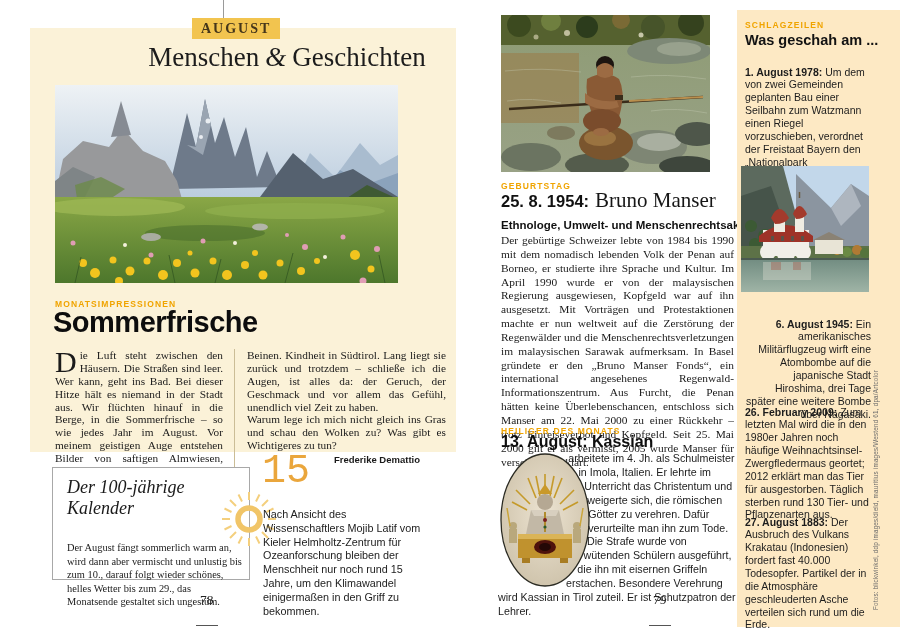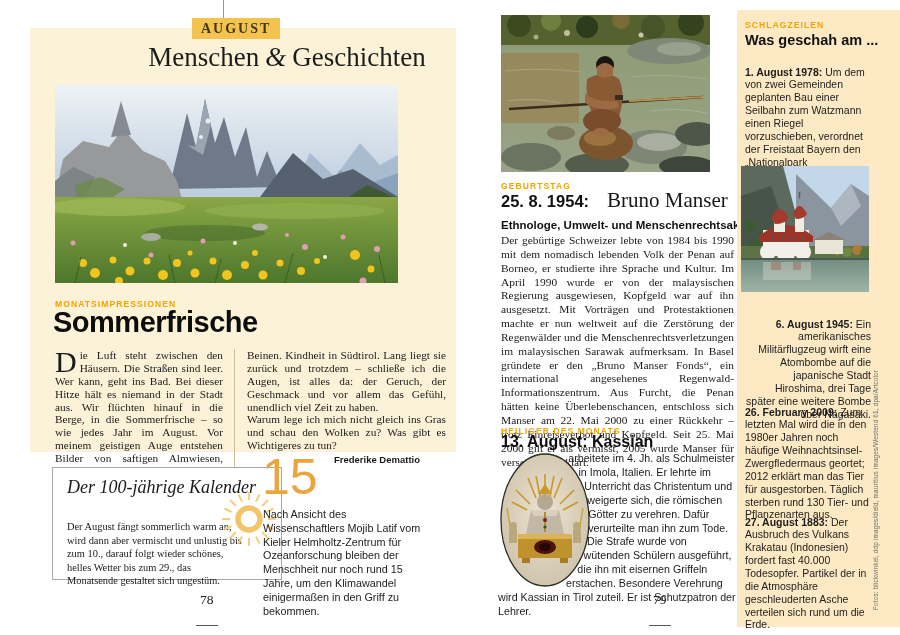--- a/index.html
+++ b/index.html
@@ -29,40 +29,40 @@
 
   .cols{position:absolute;left:55px;top:349px;width:392px;display:flex;
         font-family:"Liberation Serif",serif;font-size:11.3px;line-height:1.14;text-align:justify;}
   .col1{width:168px;}
   .col2{width:199px;margin-left:11px;padding-left:12px;border-left:1px solid #cbbd96;}
   .col2 p{margin:0;}
   .dropcap{float:left;font-size:30px;line-height:25px;padding-right:3px;}
   .author{text-align:right;font-family:"Liberation Sans",sans-serif;font-weight:bold;
           font-size:9.5px;margin-top:3px;padding-right:26px;}
 
-  .calbox{position:absolute;left:52px;top:467px;width:230px;height:113px;background:#ffffff;
+  .calbox{position:absolute;left:52px;top:467px;width:198px;height:113px;background:#ffffff;
           border:1px solid #a8a8a8;box-sizing:border-box;padding:9px 14px;}
   .calbox h3{margin:0;font-family:"Liberation Serif",serif;font-style:italic;font-weight:normal;
              font-size:18px;color:#1a1a1a;}
   .calbox p{margin:22px 0 0;font-family:"Liberation Serif",serif;font-size:10.4px;line-height:1.3;width:176px;}
   .sun{position:absolute;left:167px;top:22px;width:58px;height:58px;}
 
-  .bignum{position:absolute;left:262px;top:452px;font-family:Liberation Sans, sans-serif;
-          font-size:50px;color:#eaa63c;line-height:1;}
+  .bignum{position:absolute;left:262px;top:452px;font-family:Liberation Mono, monospace;
+          font-size:40px;color:#eaa63c;line-height:1;}
   .numtext{position:absolute;left:263px;top:508px;width:162px;font-size:10.8px;line-height:1.28;color:#222;}
 
   .pagenum{position:absolute;font-family:"Liberation Serif",serif;font-size:13.5px;color:#222;
            border-bottom:1px solid #555;padding:0 4px 17px;top:592px;}
   .p78{left:196px;}
   .p79{left:649px;}
 
   
   .bheadline{position:absolute;left:501px;top:188px;white-space:nowrap;}
   .bdate{font-weight:bold;font-size:16.5px;color:#111;}
-  .bname{font-family:"Liberation Serif",serif;font-size:21px;margin-left:18px;color:#161616;}
+  .bname{font-family:"Liberation Serif",serif;font-size:21px;margin-left:6px;color:#161616;}
   .bsub{position:absolute;left:501px;top:219px;font-weight:bold;font-size:11.5px;color:#111;}
   .bbody{position:absolute;left:501px;top:234px;width:233px;font-family:"Liberation Serif",serif;
          font-size:11.4px;line-height:1.215;text-align:justify;}
 
   .kheadline{position:absolute;left:501px;top:433px;font-weight:bold;font-size:16px;color:#0e0e0e;}
   .kassian{position:absolute;left:498px;top:452px;width:238px;font-size:10.7px;line-height:1.3;color:#1c1c1c;}
   .koval{float:left;width:94px;height:137px;shape-outside:ellipse(46% 48% at 46% 50%);margin-right:4px;}
 
   
   .sidebar{position:absolute;left:737px;top:10px;width:166px;height:617px;background:#fde9c4;}

